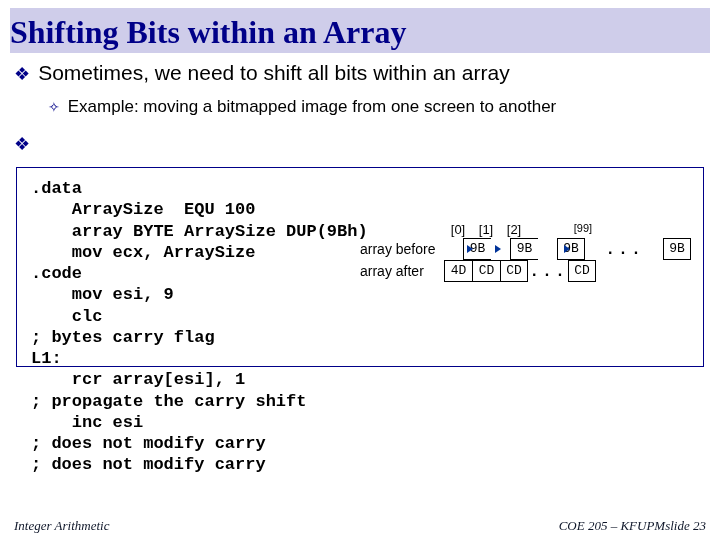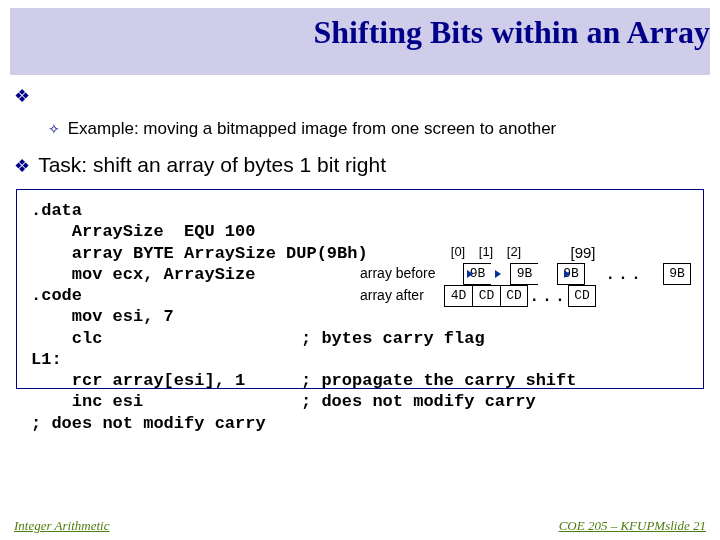--- a/index.html
+++ b/index.html
@@ -7,22 +7,22 @@
     width: 720px;
     height: 540px;
     background: #fff;
     font-family: Arial, Helvetica, sans-serif;
     position: relative;
     overflow: hidden;
   }
   .title-bar {
     background: #cfcdea;
     margin: 8px 10px 8px 10px;
-    padding: 6px 0 24px 0;
-    text-align: right;
+    padding: 6px 0 2px 0;
+    text-align: left;
   }
   .title-bar h1 {
     font-family: "Comic Sans MS", "Comic Sans", cursive;
     font-weight: bold;
     color: #000088;
     font-size: 32px;
   }
   .content { padding: 0 14px; }
   .bullet-line1 {
     display: flex;
@@ -46,37 +46,37 @@
     padding: 10px 10px 8px 14px;
     font-family: "Courier New", monospace;
     font-weight: bold;
     font-size: 17px;
     line-height: 1.25;
     color: #000;
     position: relative;
     height: 200px;
   }
   .code-box pre { font-family: inherit; white-space: pre; }
-  .code-line { display: flex; }
+  .code-line { display: flex; flex-direction: column; }
   .code-left { display: inline-block; }
   .code-comment { display: inline-block; }
   .cw0 { width: 270px; }
   
   .array-diagram {
     position: absolute;
     right: 12px;
     top: 54px;
     font-family: Arial, sans-serif;
     font-weight: normal;
     font-size: 14px;
   }
   .idx-row { display:flex; margin-left:84px; }
   .idx-cell { width:28px; text-align:center; font-size:13px; }
   .idx-gap { width:40px; }
-  .idx-last { width:30px; text-align:center; font-size:15px; }
+  .idx-last { width:30px; text-align:center; font-size:11px; }
   .dr-row { display:flex; align-items:center; height:22px; }
   .dr-label { width:84px; font-size:14px; }
   .dr-cell {
     width:28px; height:22px; border:1px solid #000; border-right:none;
     display:flex; align-items:center; justify-content:center;
     background:#fff; font-family:"Courier New",monospace; font-size:13px;
     font-weight: normal;
     text-align: right;
   }
   .dr-cell.end { border-right:1px solid #000; }
@@ -86,52 +86,51 @@
     border-left:6px solid #003399; position:absolute;
   }
   .footer {
     position: absolute;
     bottom: 6px; left: 0; right: 0;
     display: flex; justify-content: space-between;
     padding: 0 14px;
     font-family: "Monotype Corsiva", "Times New Roman", serif;
     font-style: italic;
     font-size: 13px;
-    color: #4d7c0f;
-    text-decoration: underline;
+    color: #0f172a;
   }
   .footer .mid { text-align:right; flex:1; }
 </style>
 </head>
 <body>
 
 <div class="title-bar">
   <h1>Shifting Bits within an Array</h1>
 </div>
 
 <div class="content">
   <div class="bullet-line1">
     <span class="diamond1">❖</span>
+    <span>Sometimes, we need to shift all bits within an array</span>
   </div>
   <div class="subline">
     <span class="diamond2">✧</span>
     <span>Example: moving a bitmapped image from one screen to another</span>
   </div>
   <div class="bullet-line1">
     <span class="diamond1">❖</span>
-    <span>Task: shift an array of bytes 1 bit right</span>
   </div>
 
   <div class="code-box">
     <pre>.data</pre>
     <pre>    ArraySize  EQU 100</pre>
     <pre>    array BYTE ArraySize DUP(9Bh)</pre>
     <pre>    mov ecx, ArraySize</pre>
     <pre>.code</pre>
-    <pre>    mov esi, 7</pre>
+    <pre>    mov esi, 9</pre>
     <div class="code-line">
         <pre class="code-left cw0">    clc</pre>
         <pre class="code-comment">; bytes carry flag</pre>
       </div>
     <pre>L1:</pre>
     <div class="code-line">
         <pre class="code-left cw0">    rcr array[esi], 1</pre>
         <pre class="code-comment">; propagate the carry shift</pre>
       </div>
     <div class="code-line">
@@ -169,14 +168,14 @@
         <div class="dr-dots">. . .</div>
         <div class="dr-cell end">CD</div>
       </div>
     </div>
   </div>
 </div>
 
 <div class="footer">
   <span>Integer Arithmetic</span>
   <span class="mid">COE 205 – KFUPM</span>
-  <span>slide 21</span>
+  <span>slide 23</span>
 </div>
 
 </body></html>

